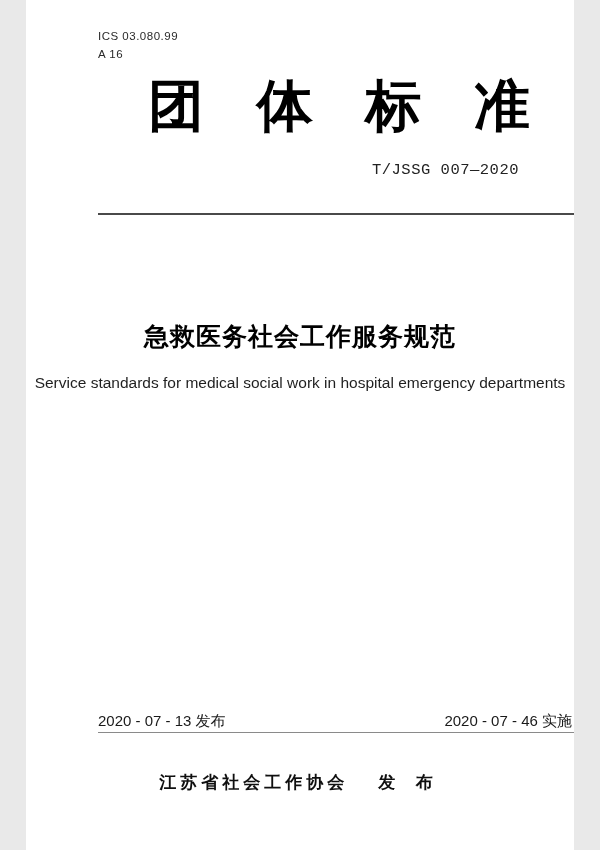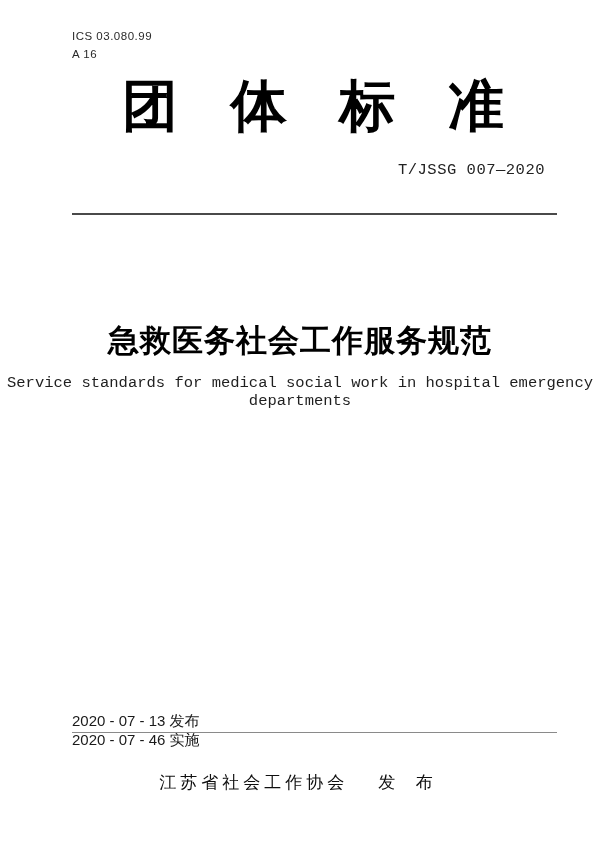--- a/index.html
+++ b/index.html
@@ -1,19 +1,19 @@
 <!DOCTYPE html>
 <html><head>
 <meta charset="utf-8">
 <style>
   * { margin: 0; padding: 0; box-sizing: border-box; }
   html, body { background: #e9e9e9; }
   .page {
     position: relative;
-    width: 600px;
+    width: 548px;
     height: 850px;
     margin: 0 auto;
     background: #ffffff;
     font-family: "Liberation Sans", sans-serif;
     color: #1a1a1a;
     overflow: hidden;
   }
   .meta-block {
     position: absolute;
     left: 72px;
@@ -51,65 +51,64 @@
     width: 485px;
     height: 2px;
     background: #4a4a4a;
   }
   .doc-title {
     position: absolute;
     left: 0;
     top: 320px;
     width: 100%;
     text-align: center;
-    font-size: 31px;
+    font-size: 25px;
     font-weight: bold;
     letter-spacing: 1px;
     color: #000000;
   }
   .doc-subtitle {
     position: absolute;
     left: 0;
     top: 374px;
     width: 100%;
     text-align: center;
-    font-family: Liberation Mono, monospace;
+    font-family: Liberation Sans, sans-serif;
     font-size: 15.5px;
     color: #1f1f1f;
   }
   .dates-row {
     position: absolute;
     left: 72px;
     top: 712px;
     width: 474px;
     display: flex;
     justify-content: space-between;
     font-size: 15px;
     color: #1a1a1a;
-    flex-direction: column;
   }
   .rule-bottom {
     position: absolute;
     left: 72px;
     top: 732px;
     width: 485px;
     height: 1px;
     background: #8a8a8a;
   }
   .publisher-row {
     position: absolute;
     left: 0;
     top: 771px;
     width: 100%;
     display: flex;
     justify-content: center;
     align-items: baseline;
     gap: 30px;
     font-size: 17px;
-    font-weight: normal;
+    font-weight: bold;
     color: #0f0f0f;
   }
   .publisher-name { letter-spacing: 4px; }
   .publish-label { letter-spacing: 8px; text-align: center; }
 </style>
 </head>
 <body>
 
 <div class="page">
 

